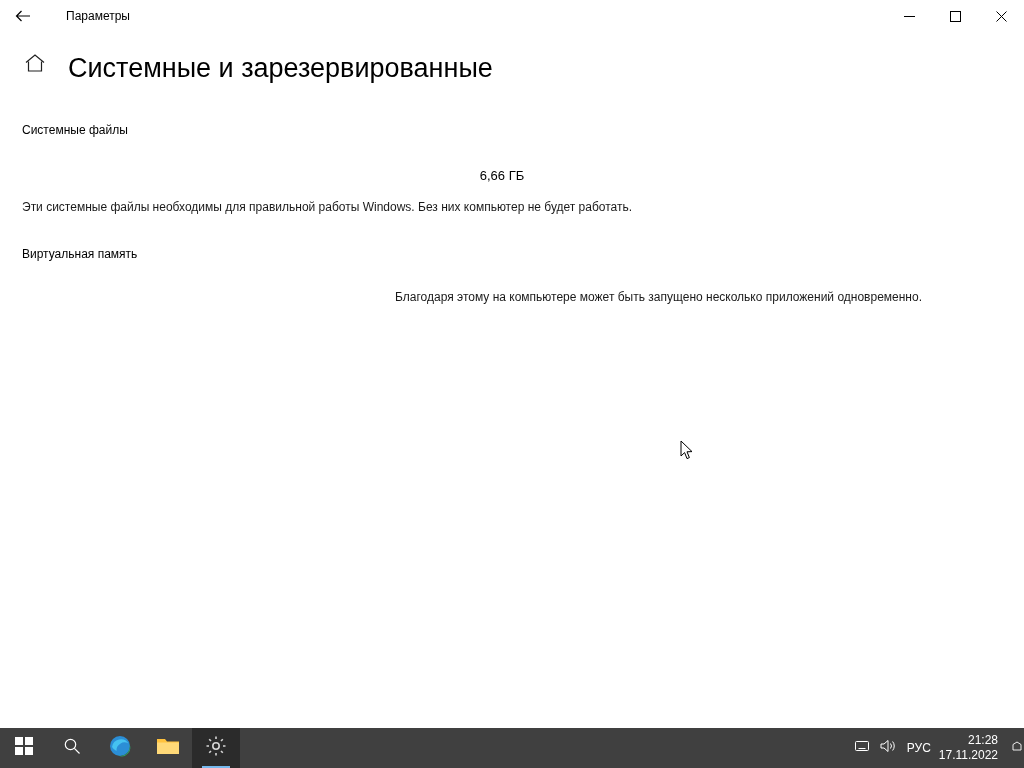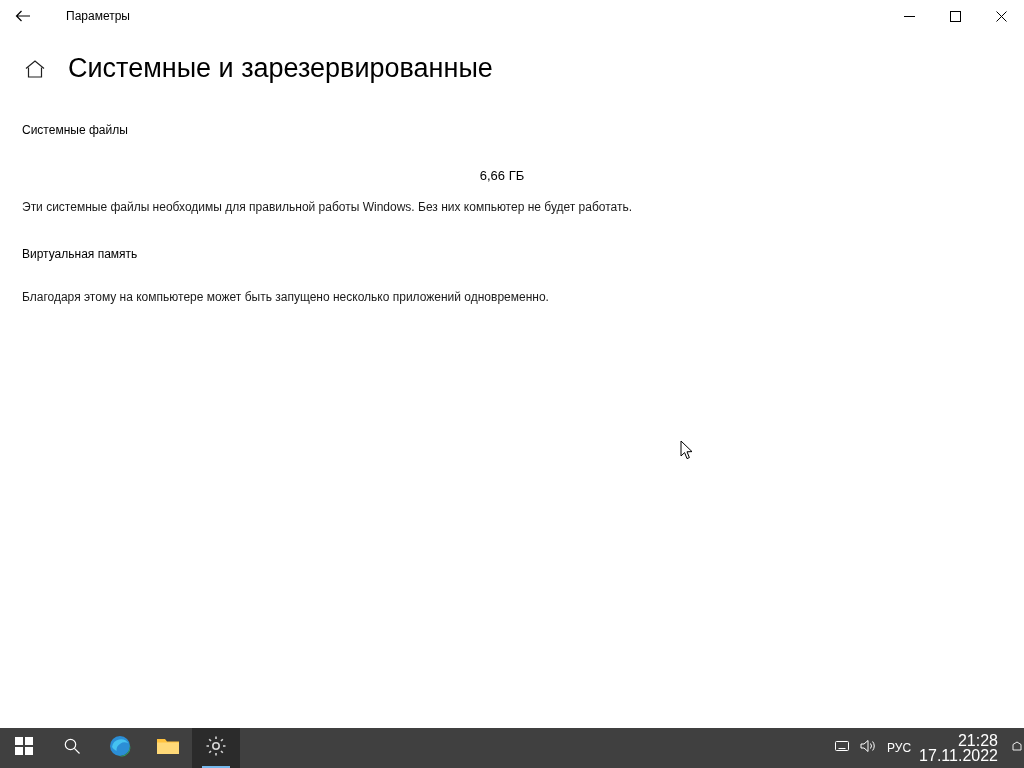--- a/index.html
+++ b/index.html
@@ -63,21 +63,21 @@
     cursor: default;
   }
   .win-btn svg { display: block; }
 
   
   .page-header {
     position: absolute;
     top: 52px;
     left: 22px;
     display: flex;
-    align-items: flex-end;
+    align-items: flex-start;
   }
   .home-icon {
     width: 26px;
     height: 26px;
     display: flex;
     align-items: center;
     justify-content: center;
     cursor: pointer;
   }
   .page-title {
@@ -117,21 +117,21 @@
   }
 
   .section-desc {
     font-size: 12px;
     color: #1a1a1a;
     line-height: 18px;
     margin: 0;
     max-width: 640px;
   }
 
-  .section-desc.wide { max-width: 900px; }
+  .section-desc.wide { max-width: 900px; text-align: right; }
 
   
   .cursor {
     position: absolute;
     left: 680px;
     top: 440px;
     width: 14px;
     height: 22px;
     pointer-events: none;
   }
@@ -191,21 +191,21 @@
     font-size: 12px;
     color: #ffffff;
     padding: 0 8px 0 6px;
     line-height: 40px;
     cursor: default;
   }
   .tray-clock {
     display: flex;
     flex-direction: column;
     align-items: flex-end;
-    font-size: 16px;
+    font-size: 12px;
     color: #ffffff;
     padding-right: 12px;
     line-height: 15px;
     cursor: default;
   }
   .tray-notif {
     width: 14px;
     height: 40px;
     display: flex;
     align-items: center;

